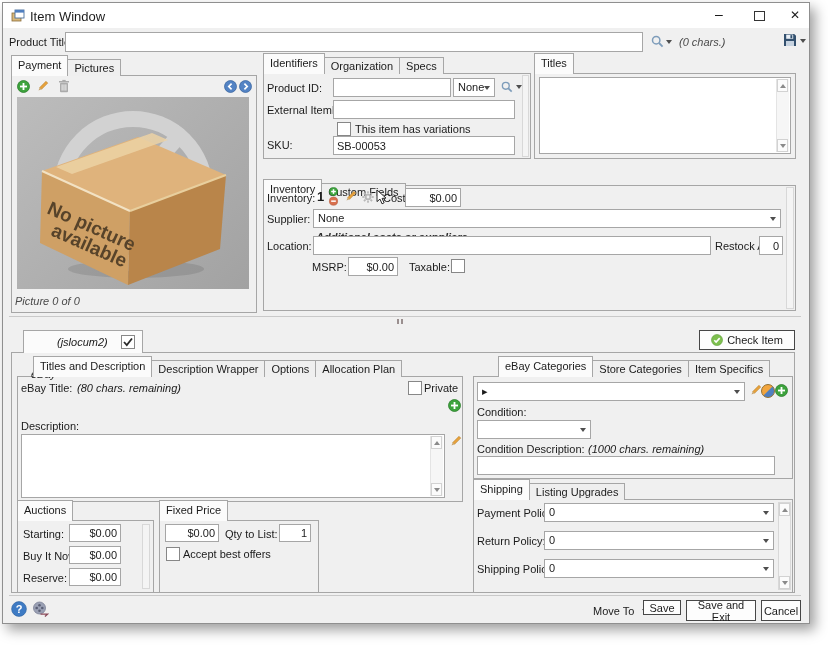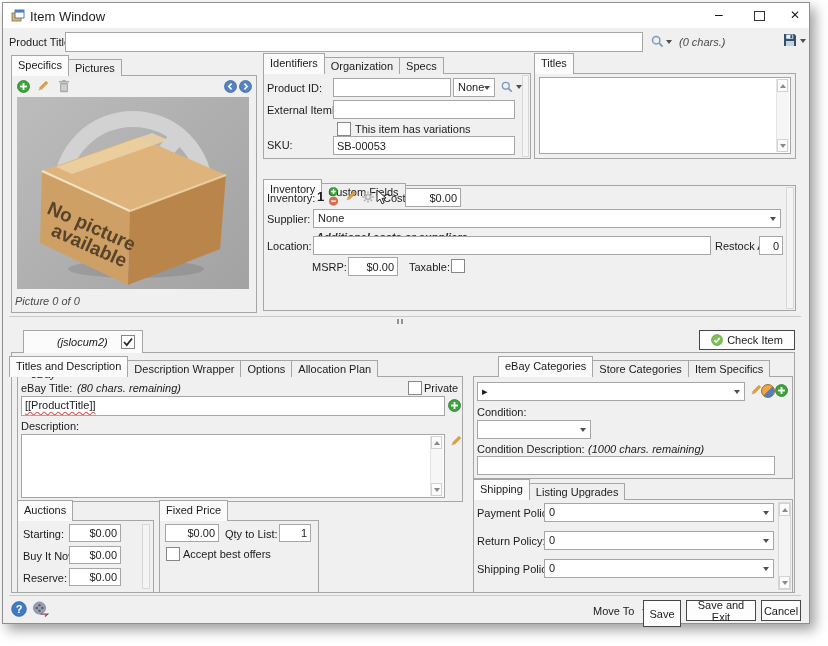--- a/index.html
+++ b/index.html
@@ -83,21 +83,21 @@
     <svg width="14" height="14" viewBox="0 0 14 14">
           <path d="M1 1 h10.2 L13 2.8 V13 H1 Z" fill="#33506e"></path>
           <rect x="3.2" y="1.6" width="7" height="4.2" fill="#e9eff6"></rect>
           <rect x="7.4" y="2.1" width="1.9" height="3.2" fill="#33506e"></rect>
           <rect x="3" y="8" width="8" height="5" fill="#c7d3e0"></rect>
         </svg>
   </span>
   <span class="car" style="position:absolute;left:797px;top:36px;"></span>
 
   <div class="tabs" style="left:8px;top:52px;">
-    <span class="tab active">Specifics</span>
+    <span class="tab active">Payment</span>
     <span class="tab">Pictures</span>
   </div>
   <div class="pbody" style="left:8px;top:72px;width:246px;height:238px;"></div>
   <span class="icon" style="left:14px;top:77px;z-index:2;">
     <svg width="13" height="13" viewBox="0 0 13 13">
           <circle cx="6.5" cy="6.5" r="6" fill="#3da33d" stroke="#2c7d2c" stroke-width="0.8"></circle>
           <rect x="5.6" y="3" width="1.8" height="7" fill="#fff"></rect>
           <rect x="3" y="5.6" width="7" height="1.8" fill="#fff"></rect>
         </svg>
   </span>
@@ -273,34 +273,31 @@
     <span class="icon" style="position:static;">
       <svg width="12" height="12" viewBox="0 0 12 12">
             <circle cx="6" cy="6" r="5.5" fill="#7ec04f" stroke="#5d9c38" stroke-width="0.6"></circle>
             <polyline points="3.3,6.2 5.1,8 8.7,4.1" fill="none" stroke="#fff" stroke-width="1.6"></polyline>
           </svg>
     </span>
     <span>Check Item</span>
   </button>
   <div class="pbody" style="left:8px;top:349px;width:784px;height:241px;"></div>
 
-  <div class="tabs" style="left:6px;top:353px;z-index:2;">
+  <div class="tabs" style="left:30px;top:353px;z-index:2;">
     <span class="tab active">Titles and Description</span>
     <span class="tab">Description Wrapper</span>
     <span class="tab">Options</span>
     <span class="tab">Allocation Plan</span>
   </div>
   <div class="pbody" style="left:14px;top:373px;width:446px;height:126px;z-index:1;"></div>
   <span class="t" style="left:18px;top:379px;z-index:2;">eBay Title:</span>
   <span class="t it" style="left:74px;top:379px;z-index:2;">(80 chars. remaining)</span>
   <span class="cb" style="left:405px;top:378px;z-index:2;"></span>
   <span class="t" style="left:421px;top:379px;z-index:2;">Private</span>
-  <div class="fakeinp" style="left:18px;top:393px;width:424px;height:20px;z-index:2;">
-    <span class="wavy">[[ProductTitle]]</span>
-  </div>
   <span class="icon" style="left:445px;top:396px;z-index:2;">
     <svg width="13" height="13" viewBox="0 0 13 13">
           <circle cx="6.5" cy="6.5" r="6" fill="#3da33d" stroke="#2c7d2c" stroke-width="0.8"></circle>
           <rect x="5.6" y="3" width="1.8" height="7" fill="#fff"></rect>
           <rect x="3" y="5.6" width="7" height="1.8" fill="#fff"></rect>
         </svg>
   </span>
   <span class="t" style="left:18px;top:417px;z-index:2;">Description:</span>
   <div class="ta" style="left:18px;top:431px;width:424px;height:64px;z-index:2;">
     <span></span>
@@ -417,21 +414,21 @@
           <circle cx="4.7" cy="7" r="1.3" fill="#5a5f75"></circle>
           <circle cx="10.3" cy="7" r="1.3" fill="#5a5f75"></circle>
           <circle cx="7.5" cy="9.8" r="1.3" fill="#5a5f75"></circle>
           <path d="M8.5 13.2 h7 l-2.6 2.2" fill="none" stroke="#8a4a5a" stroke-width="1.3"></path>
         </svg>
   </span>
   <span class="t" style="left:590px;top:602px;">
     <span>Move To</span>
     <span class="car" style="margin-left:5px;vertical-align:2px;"></span>
   </span>
-  <button class="btn" style="left:640px;top:597px;width:38px;height:27px;">
+  <button class="btn" style="left:640px;top:597px;width:38px;height:15px;">
     <span>Save</span>
   </button>
   <button class="btn" style="left:683px;top:597px;width:70px;height:21px;">
     <span>Save and Exit</span>
   </button>
   <button class="btn" style="left:758px;top:597px;width:40px;height:21px;">
     <span>Cancel</span>
   </button>
 
 </div>

